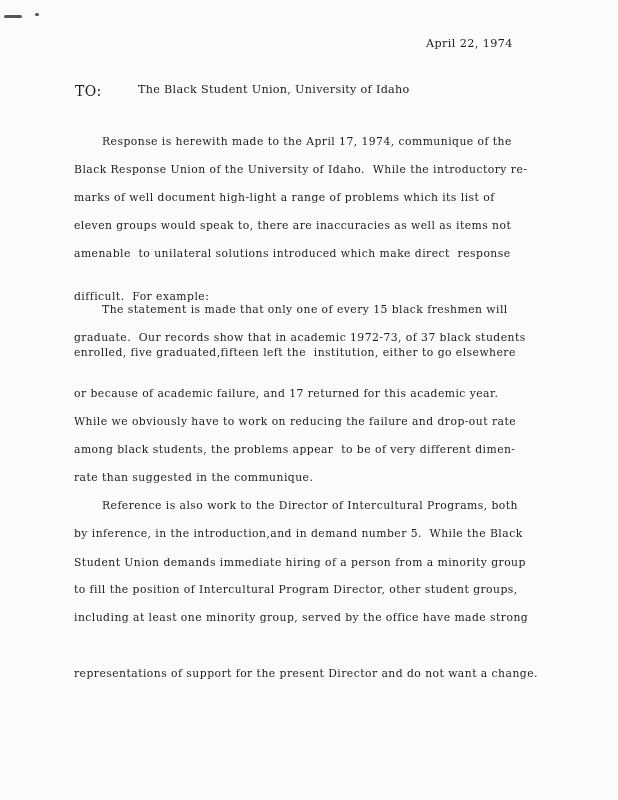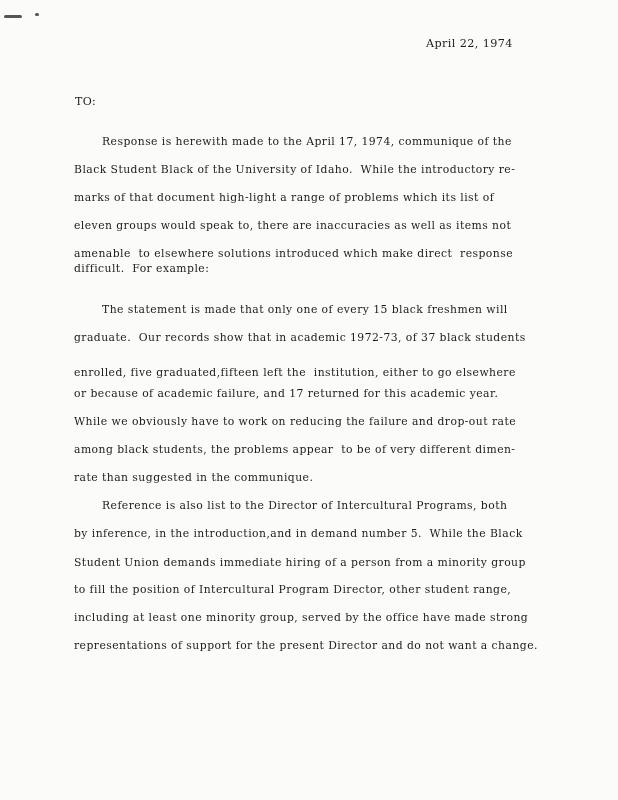--- a/index.html
+++ b/index.html
@@ -9,60 +9,61 @@
       position: relative;
       overflow: hidden;
       font-family: "DejaVu Serif", "Liberation Serif", serif;
       color: #1c1c1c;
     }
     .page { position: absolute; left: 0; top: 0; width: 618px; height: 628px; }
     .date {
       position: absolute; left: 426px; top: 37px;
       font-size: 11.2px; letter-spacing: 0.4px;
     }
-    .to-label { position: absolute; left: 75px; top: 83px; font-size: 11px; letter-spacing: 0.3px; margin-top: 12px; }
+    .to-label { position: absolute; left: 75px; top: 83px; font-size: 14px; letter-spacing: 0.3px; }
     .to-value { position: absolute; left: 138px; top: 83px; font-size: 11.2px; letter-spacing: 0.3px; }
     .line {
       position: absolute; left: 74px;
       font-size: 10.8px; letter-spacing: 0.45px;
       white-space: pre;
     }
     .indent { left: 102px; }
     .mark { position: absolute; background: #555; border-radius: 2px; }
   </style>
 </head>
 <body>
 
 <div class="page">
   <span class="mark" style="left:4px;top:15px;width:18px;height:3px;"></span>
   <span class="mark" style="left:35px;top:13px;width:4px;height:3px;"></span>
 
   <div class="date">April 22, 1974</div>
   <div class="to-label">TO:</div>
+  <div class="to-value">The Black Student Union, University of Idaho</div>
 
   <div>
     <div class="line indent" style="top:135px">Response is herewith made to the April 17, 1974, communique of the</div>
-    <div class="line" style="top:163px">Black Student Black of the University of Idaho.  While the introductory re-</div>
-    <div class="line" style="top:191px">marks of that document high-light a range of problems which its list of</div>
+    <div class="line" style="top:163px">Black Response Union of the University of Idaho.  While the introductory re-</div>
+    <div class="line" style="top:191px">marks of well document high-light a range of problems which its list of</div>
     <div class="line" style="top:219px">eleven groups would speak to, there are inaccuracies as well as items not</div>
-    <div class="line" style="top:247px">amenable  to elsewhere solutions introduced which make direct  response</div>
-    <div class="line" style="top:262px">difficult.  For example:</div>
+    <div class="line" style="top:247px">amenable  to unilateral solutions introduced which make direct  response</div>
+    <div class="line" style="top:290px">difficult.  For example:</div>
   </div>
 
   <div>
     <div class="line indent" style="top:303px">The statement is made that only one of every 15 black freshmen will</div>
     <div class="line" style="top:331px">graduate.  Our records show that in academic 1972-73, of 37 black students</div>
-    <div class="line" style="top:366px">enrolled, five graduated,fifteen left the  institution, either to go elsewhere</div>
+    <div class="line" style="top:346px">enrolled, five graduated,fifteen left the  institution, either to go elsewhere</div>
     <div class="line" style="top:387px">or because of academic failure, and 17 returned for this academic year.</div>
     <div class="line" style="top:415px">While we obviously have to work on reducing the failure and drop-out rate</div>
     <div class="line" style="top:443px">among black students, the problems appear  to be of very different dimen-</div>
     <div class="line" style="top:471px">rate than suggested in the communique.</div>
   </div>
 
   <div>
-    <div class="line indent" style="top:499px">Reference is also list to the Director of Intercultural Programs, both</div>
+    <div class="line indent" style="top:499px">Reference is also work to the Director of Intercultural Programs, both</div>
     <div class="line" style="top:527px">by inference, in the introduction,and in demand number 5.  While the Black</div>
     <div class="line" style="top:556px">Student Union demands immediate hiring of a person from a minority group</div>
-    <div class="line" style="top:583px">to fill the position of Intercultural Program Director, other student range,</div>
+    <div class="line" style="top:583px">to fill the position of Intercultural Program Director, other student groups,</div>
     <div class="line" style="top:611px">including at least one minority group, served by the office have made strong</div>
-    <div class="line" style="top:639px">representations of support for the present Director and do not want a change.</div>
+    <div class="line" style="top:667px">representations of support for the present Director and do not want a change.</div>
   </div>
 </div>
 
 </body></html>

